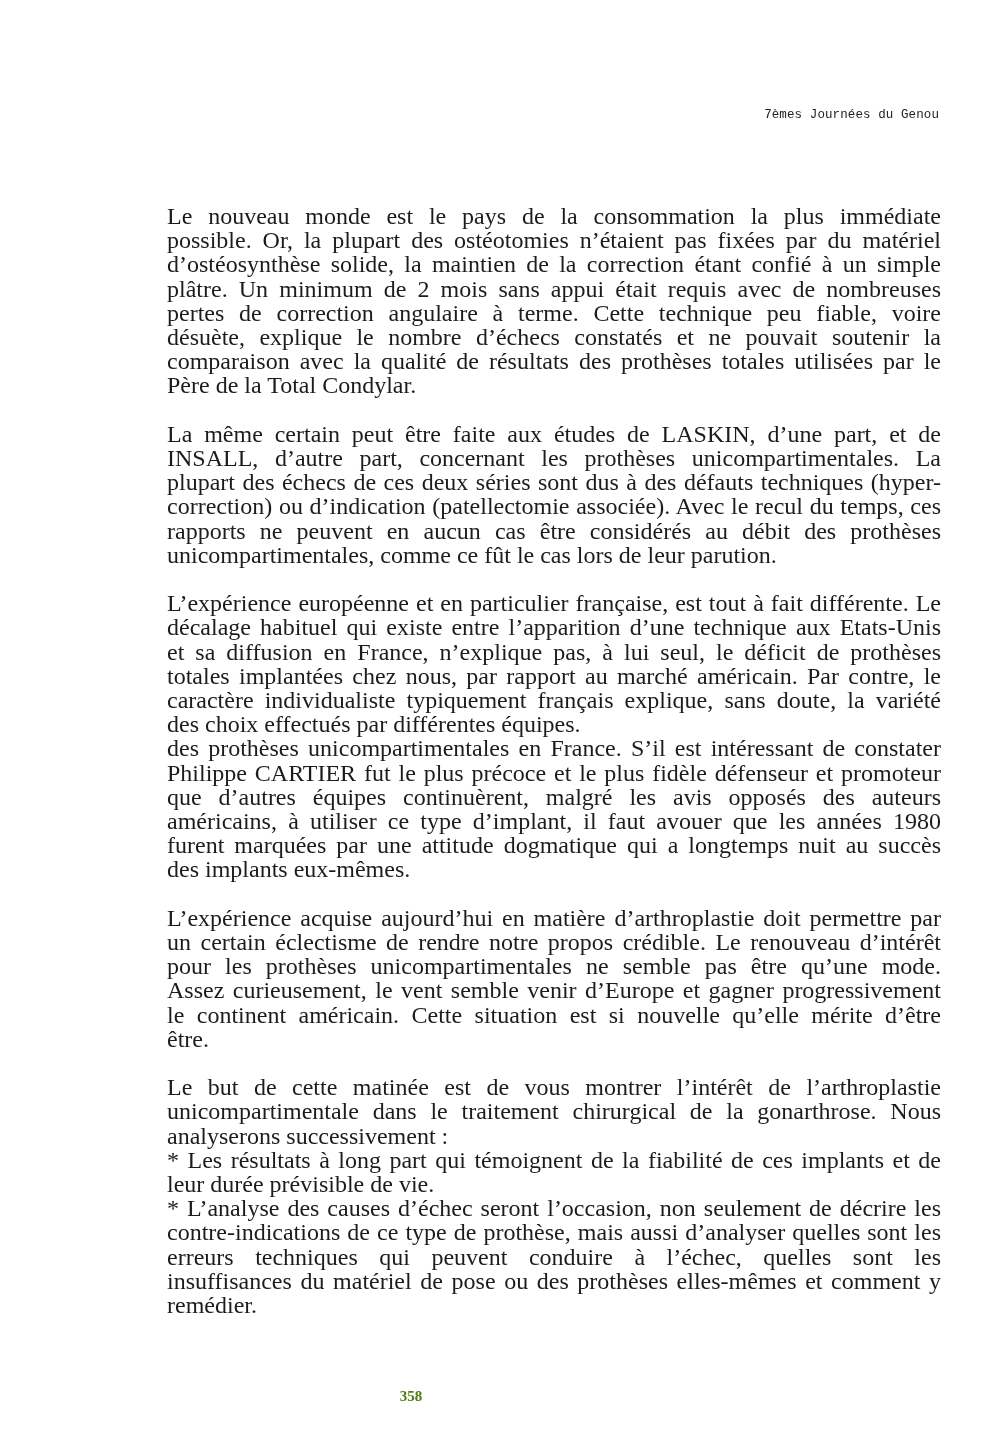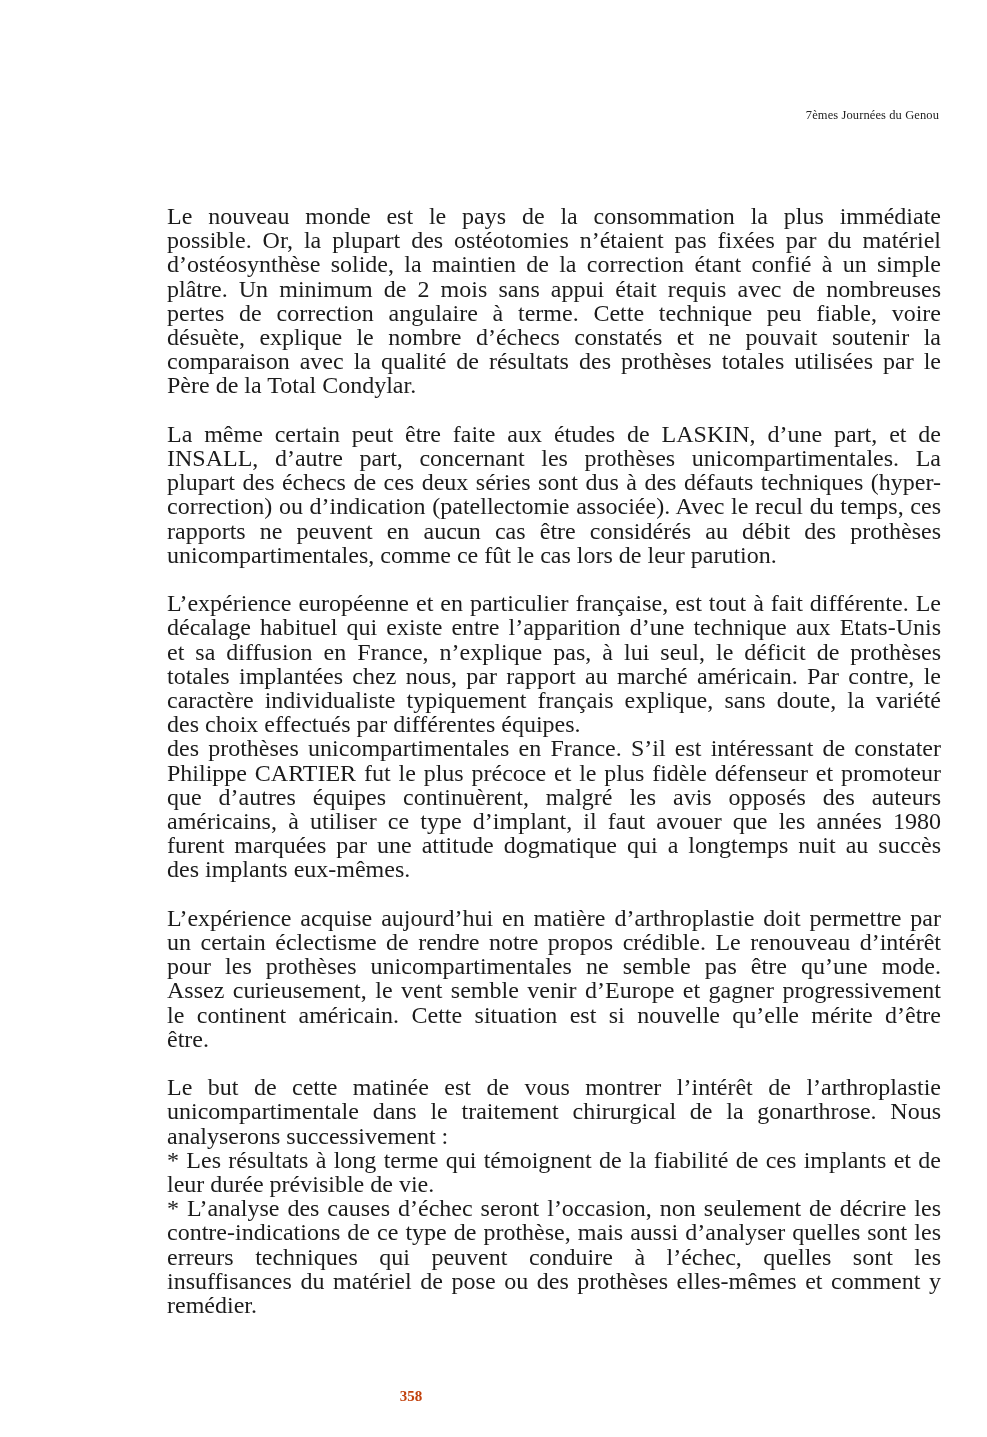--- a/index.html
+++ b/index.html
@@ -11,21 +11,21 @@
       width: 987px;
       height: 1437px;
       position: relative;
       overflow: hidden;
       color: #1a1a1a;
     }
     .header {
       position: absolute;
       top: 108px;
       right: 48px;
-      font-family: Liberation Serif, serif;
+      font-family: Liberation Mono, monospace;
       font-size: 12.5px;
       color: #222;
       letter-spacing: 0.1px;
       text-align: center;
     }
     .body-text {
       position: absolute;
       left: 167px;
       top: 204px;
       width: 774px;
@@ -48,21 +48,21 @@
     }
     .page-number {
       position: absolute;
       top: 1388px;
       left: 0;
       width: 822px;
       text-align: center;
       font-family: "Liberation Serif", "DejaVu Serif", serif;
       font-size: 15px;
       font-weight: bold;
-      color: #c2410c;
+      color: #4d7c0f;
     }
   </style>
 </head>
 <body>
 
 <div class="header">7èmes Journées du Genou</div>
 
 <div class="body-text">
 
   <div class="para">
@@ -107,21 +107,21 @@
     <span class="line">Assez curieusement, le vent semble venir d’Europe et gagner progressivement</span>
     <span class="line">le continent américain. Cette situation est si nouvelle qu’elle mérite d’être</span>
     <span class="line last">être.</span>
   </div>
 
   <div class="para">
     <span class="line">Le but de cette matinée est de vous montrer l’intérêt de l’arthroplastie</span>
     <span class="line">unicompartimentale dans le traitement chirurgical de la gonarthrose. Nous</span>
     <span class="line last">analyserons successivement :</span>
     <div>
-      <span class="line">* Les résultats à long terme qui témoignent de la fiabilité de ces implants et de</span>
+      <span class="line">* Les résultats à long part qui témoignent de la fiabilité de ces implants et de</span>
       <span class="line last">leur durée prévisible de vie.</span>
     </div>
     <div>
       <span class="line">* L’analyse des causes d’échec seront l’occasion, non seulement de décrire les</span>
       <span class="line">contre-indications de ce type de prothèse, mais aussi d’analyser quelles sont les</span>
       <span class="line">erreurs techniques qui peuvent conduire à l’échec, quelles sont les</span>
       <span class="line">insuffisances du matériel de pose ou des prothèses elles-mêmes et comment y</span>
       <span class="line last">remédier.</span>
     </div>
   </div>

